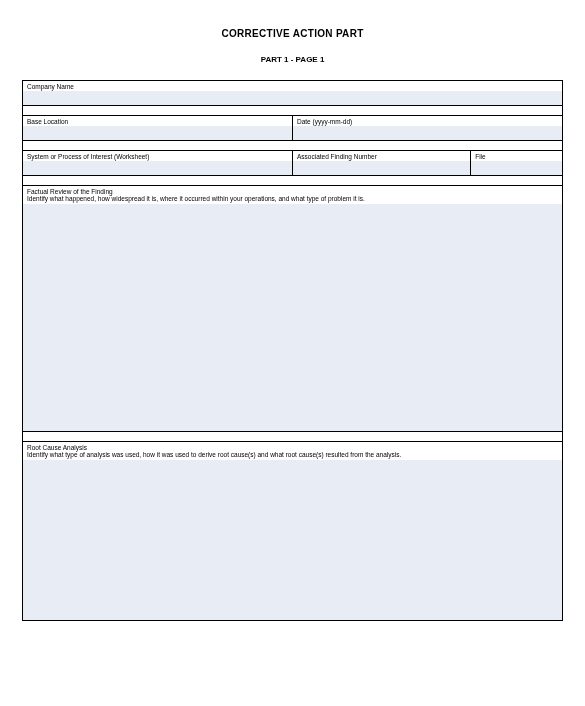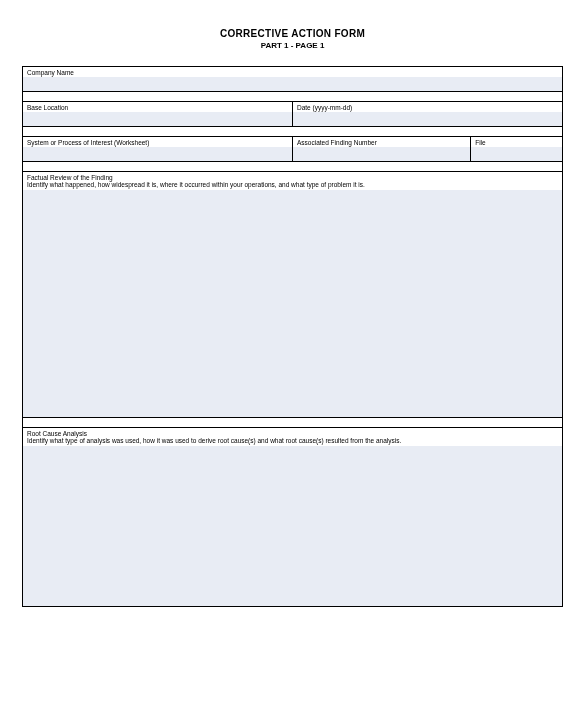--- a/index.html
+++ b/index.html
@@ -15,21 +15,21 @@
       margin-bottom: 16px;
     }
     .header-title {
       font-size: 10px;
       font-weight: bold;
       letter-spacing: 0.3px;
     }
     .header-subtitle {
       font-size: 8px;
       font-weight: bold;
-      margin-top: 2px;
+      margin-top: 16px;
     }
     .form-table {
       width: 100%;
       border-collapse: collapse;
       border: 1px solid #000;
     }
     .form-table td {
       border: 1px solid #000;
       vertical-align: top;
       padding: 0;
@@ -65,21 +65,21 @@
       border: none;
     }
     .area-factual { height: 227px; }
     .area-root { height: 160px; }
     .row-gap td { border: none; height: 10px; background: #fff; }
   </style>
 </head>
 <body>
 
 <div class="header">
-  <div class="header-title">CORRECTIVE ACTION FORM</div>
+  <div class="header-title">CORRECTIVE ACTION PART</div>
   <div class="header-subtitle">PART 1 - PAGE 1</div>
 </div>
 
 <table class="form-table">
 
   <tbody>
       <tr>
     <td colspan="6">
       <div class="field-label">Company Name</div>
       <div class="field-input"></div>

